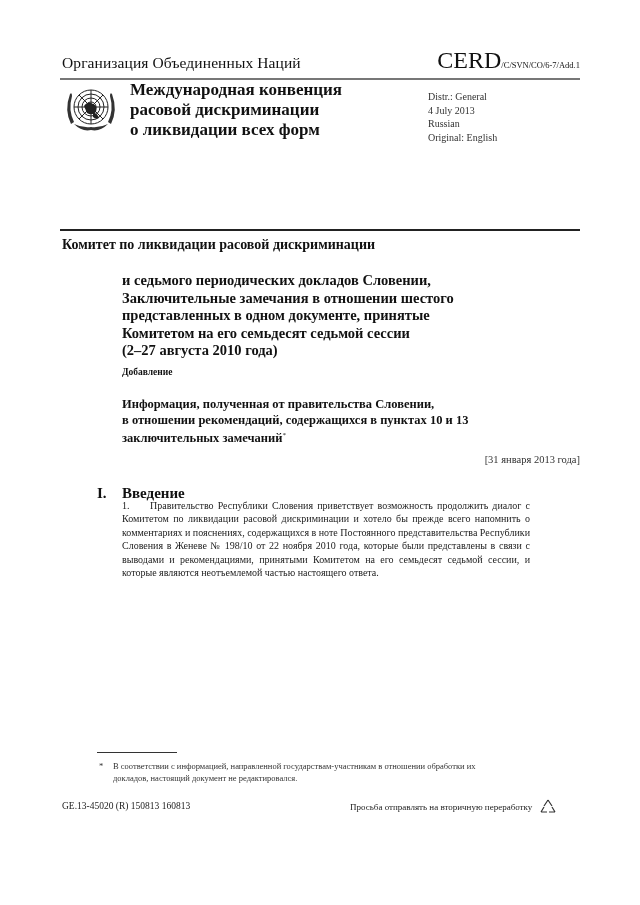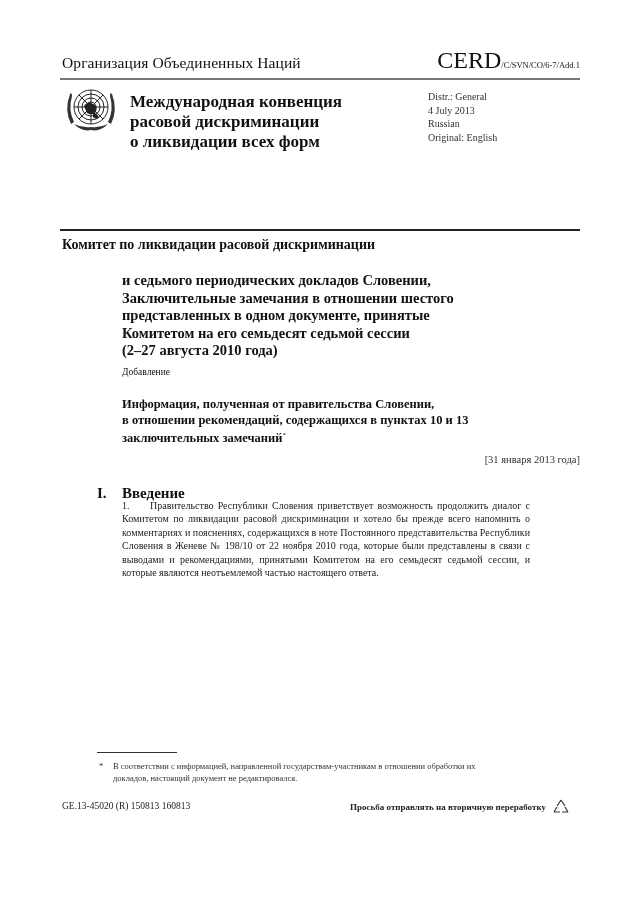--- a/index.html
+++ b/index.html
@@ -5,40 +5,40 @@
   html, body { margin: 0; padding: 0; background: #fff; }
   body { width: 640px; height: 905px; position: relative; overflow: hidden;
          font-family: "Liberation Serif", "DejaVu Serif", serif; color: #111; }
   .abs { position: absolute; }
   .org { left: 62px; top: 54px; font-size: 15.5px; letter-spacing: 0.1px; }
   .symbol { right: 60px; top: 47px; white-space: nowrap; }
   .symbol .big { font-size: 24px; margin-left: 16px; }
   .symbol .small { font-size: 8.5px; }
   .hrule1 { left: 60px; top: 78px; width: 520px; height: 1.5px; background: #777; }
   .emblem { left: 62px; top: 80px; width: 58px; height: 58px; }
-  .conv-title { left: 130px; top: 92px; font-size: 17px; font-weight: bold; line-height: 20px; }
+  .conv-title { left: 130px; top: 80px; font-size: 17px; font-weight: bold; line-height: 20px; }
   .distr { left: 428px; top: 90px; font-size: 10px; line-height: 13.5px; color: #333; }
   .hrule2 { left: 60px; top: 229px; width: 520px; height: 2px; background: #222; }
   .committee { left: 62px; top: 237px; font-size: 14px; font-weight: bold; }
   .main-title { left: 122px; top: 272px; font-size: 14.5px; font-weight: bold; line-height: 17.5px; }
-  .addendum { left: 122px; top: 367px; font-size: 9.5px; font-weight: normal; }
+  .addendum { left: 122px; top: 367px; font-size: 9.5px; font-weight: bold; }
   .info-title { left: 122px; top: 397px; font-size: 12.5px; font-weight: bold; line-height: 15.5px; }
   .info-title sup { font-size: 7px; font-weight: normal; }
   .date { right: 60px; top: 454px; font-size: 10.5px; color: #333; }
   .sec-num { left: 97px; top: 485px; font-size: 15px; font-weight: bold; }
   .sec-title { left: 122px; top: 485px; font-size: 15px; font-weight: bold; }
   .para { left: 122px; top: 499px; width: 408px; font-size: 10px; line-height: 13.4px;
           text-align: justify; color: #222; }
   .para .pnum { display: inline-block; width: 28px; padding-left: 0; }
   .fn-rule { left: 97px; top: 752px; width: 80px; height: 1px; background: #333; }
   .footnote { left: 97px; top: 760px; width: 430px; font-size: 8.5px; line-height: 12px; color: #333; }
   .footnote .mark { display: inline-block; width: 14px; padding-left: 2px; }
   .footnote .fn-text { display: inline-block; vertical-align: top; width: 400px; }
   .doc-id { left: 62px; top: 801px; font-size: 9.5px; color: #222; }
-  .recycle { left: 350px; top: 798px; font-size: 9px; font-weight: bold; color: #222; white-space: nowrap; }
+  .recycle { left: 350px; top: 798px; font-size: 9px; font-weight: normal; color: #222; white-space: nowrap; }
   .recycle-icon { display: inline-block; vertical-align: middle; margin-left: 3px; }
 </style>
 </head>
 <body>
 
 <div class="abs org">Организация Объединенных Наций</div>
 <div class="abs symbol">
   <span class="big">CERD</span><span class="small">/C/SVN/CO/6-7/Add.1</span>
 </div>
 <div class="abs hrule1"></div>

